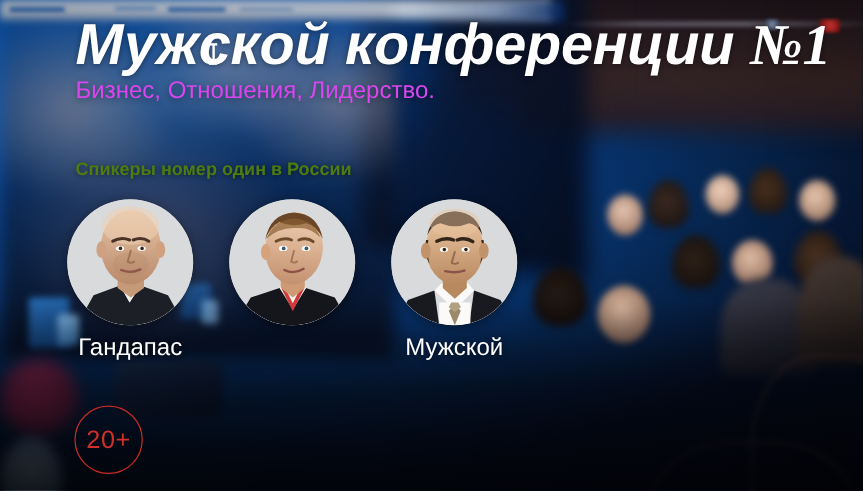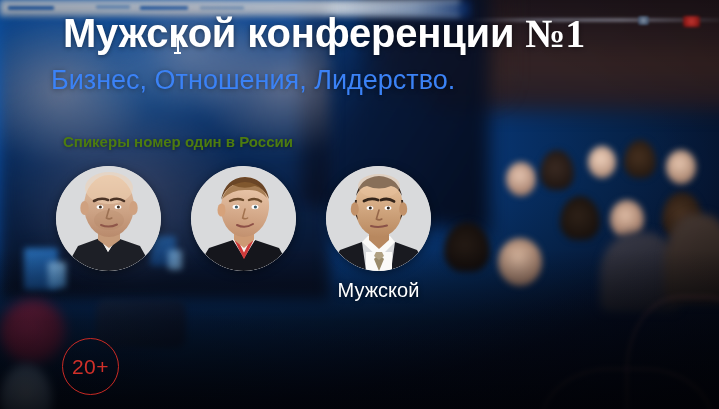--- a/index.html
+++ b/index.html
@@ -165,36 +165,37 @@
     background: linear-gradient(180deg, rgba(2,4,10,0) 0%, rgba(2,4,10,.55) 45%, rgba(1,2,6,.8) 100%);
   }
 
   
   .content { position: absolute; inset: 0; }
 
   .hero-title {
     position: absolute;
     left: 63px; top: 10px;
     color: #ffffff;
-    font-size: 40px;
+    font-size: 48px;
     font-weight: 700;
     letter-spacing: -0.2px;
     white-space: nowrap;
     text-shadow: 0 1px 5px rgba(0,0,0,.45);
+    font-style: italic;
   }
   .hero-title .numero {
     font-family: "Liberation Serif", "DejaVu Serif", serif;
     font-weight: 700;
   }
 
   .hero-sub {
     position: absolute;
-    left: 51px; top: 65px;
-    color: #3b82f6;
-    font-size: 27px;
+    left: 63px; top: 65px;
+    color: #d946ef;
+    font-size: 20px;
     font-weight: 300;
     white-space: nowrap;
     text-shadow: 0 1px 5px rgba(0,0,0,.4);
   }
 
   .speakers-label {
     position: absolute;
     left: 63px; top: 133px;
     color: #4d7c0f;
     font-size: 15px;
@@ -355,20 +356,21 @@
               <circle cx="62.4" cy="41" r="1.5" fill="#3a2a1e"></circle>
 
               <path d="M53 43 l-2.6 9 q2.8 1.8 5.4 0" stroke="#9a6f52" stroke-width="1.6" fill="none" stroke-linecap="round"></path>
 
               <path d="M45 59 q8 3.4 16 -0.5" stroke="#8a4f46" stroke-width="2" fill="none" stroke-linecap="round"></path>
 
               <ellipse cx="53" cy="54" rx="15" ry="10" fill="#a87a5b" opacity=".18"></ellipse>
             </g>
           </svg>
         </div>
+        <div class="speaker-name">Гандапас</div>
       </div>
 
       <div class="speaker">
         <div class="avatar">
           <svg viewBox="0 0 105 105">
             <defs>
               <clipPath id="c2">
                   <circle cx="52.5" cy="52.5" r="52.5"></circle>
                 </clipPath>
               <linearGradient id="sk2" x1="0" y1="0" x2="0" y2="1">

